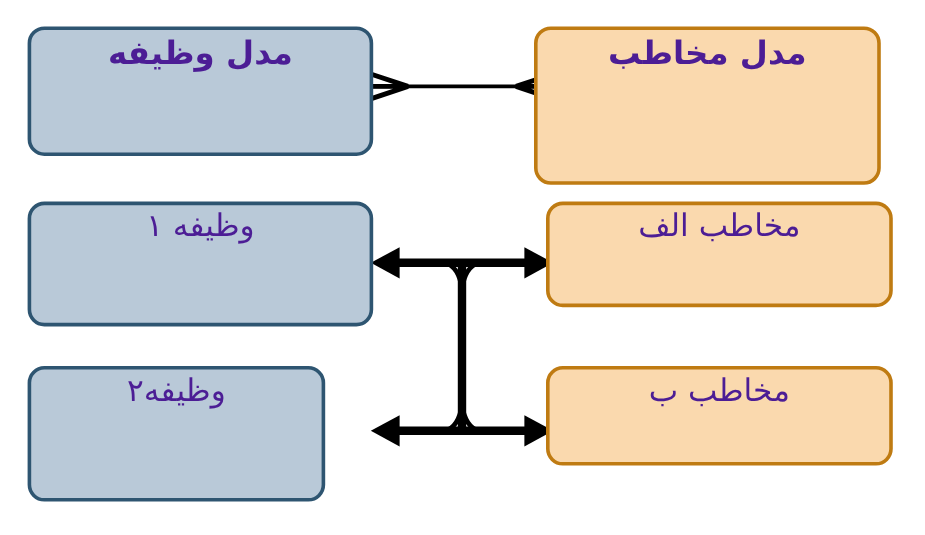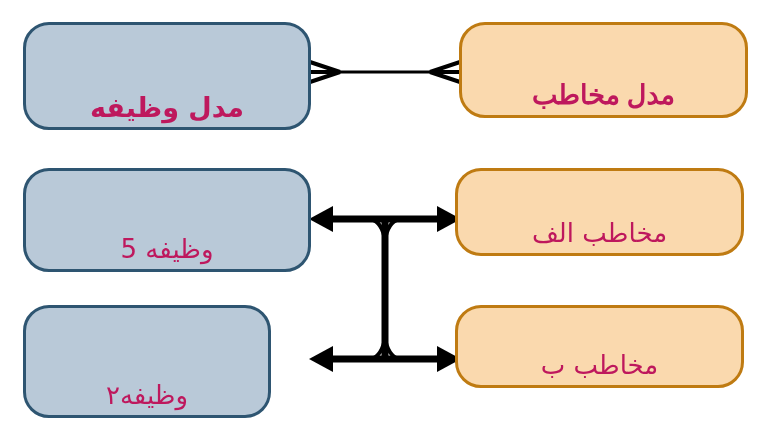--- a/index.html
+++ b/index.html
@@ -14,28 +14,28 @@
     position: relative;
     width: 771px;
     height: 446px;
     background: #ffffff;
     overflow: hidden;
   }
   .node {
     position: absolute;
     box-sizing: border-box;
     display: flex;
-    align-items: flex-end;
+    align-items: flex-start;
     justify-content: center;
     text-align: center;
-    border-radius: 26px;
+    border-radius: 14px;
     direction: rtl;
     unicode-bidi: isolate;
     line-height: 1.15;
-    color: #be185d;
+    color: #4c1d95;
     padding: 4px 10px;
   }
   .node-blue {
     background: #b9c9d8;
     border: 3px solid #2e5571;
   }
   .node-orange {
     background: #fad9ae;
     border: 3px solid #bf7b12;
   }
@@ -94,26 +94,26 @@
       <path d="M 399,219 C 392,221 387,228 385,240" stroke="#000000" stroke-width="4" fill="none"></path>
       <path d="M 371,359 C 378,357 383,350 385,338" stroke="#000000" stroke-width="4" fill="none"></path>
       <path d="M 399,359 C 392,357 387,350 385,338" stroke="#000000" stroke-width="4" fill="none"></path>
     </g>
   </svg>
 
   <div class="node node-blue" style="left:23px; top:22px; width:288px; height:108px;">
     <span class="node-label t-head">مدل وظیفه</span>
   </div>
 
-  <div class="node node-orange" style="left:459px; top:22px; width:289px; height:96px;font-family:Liberation Serif, serif;">
+  <div class="node node-orange" style="left:445px; top:22px; width:289px; height:132px;">
     <span class="node-label t-head">مدل مخاطب</span>
   </div>
 
   <div class="node node-blue" style="left:23px; top:168px; width:288px; height:104px;">
-    <span class="node-label t-item">وظیفه 5</span>
+    <span class="node-label t-item">وظیفه ۱</span>
   </div>
 
   <div class="node node-orange" style="left:455px; top:168px; width:289px; height:88px;">
     <span class="node-label t-item">مخاطب الف</span>
   </div>
 
   <div class="node node-blue" style="left:23px; top:305px; width:248px; height:113px;">
     <span class="node-label t-item">وظیفه۲</span>
   </div>
 

